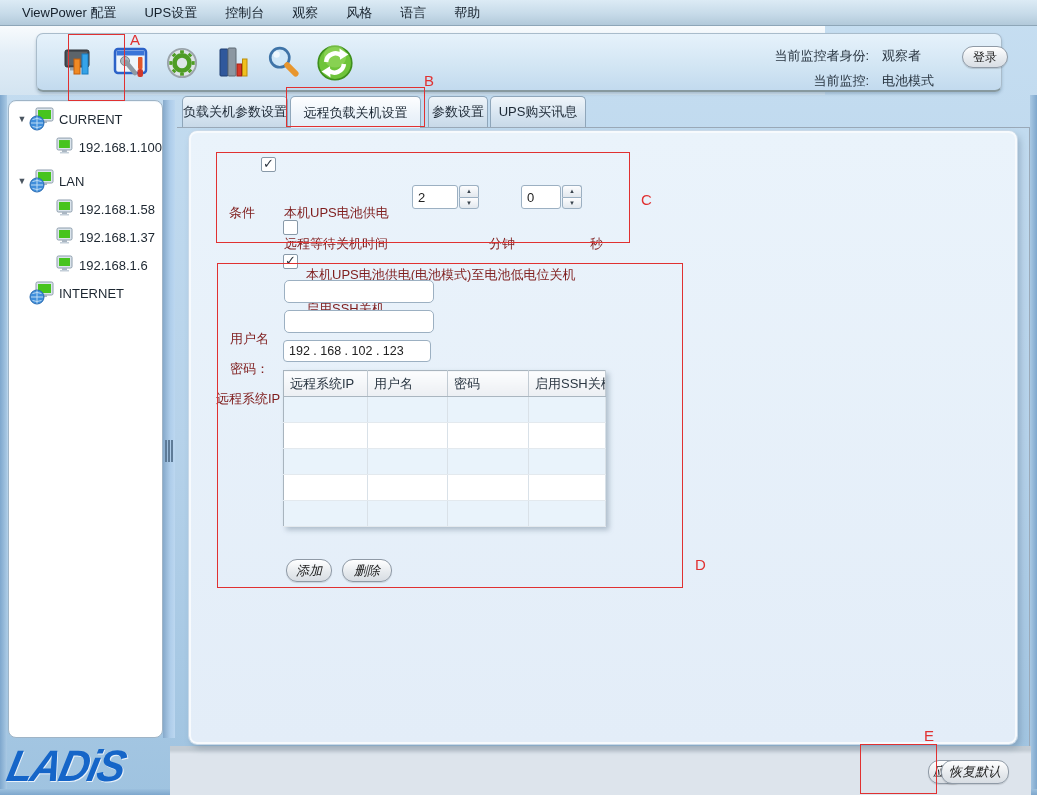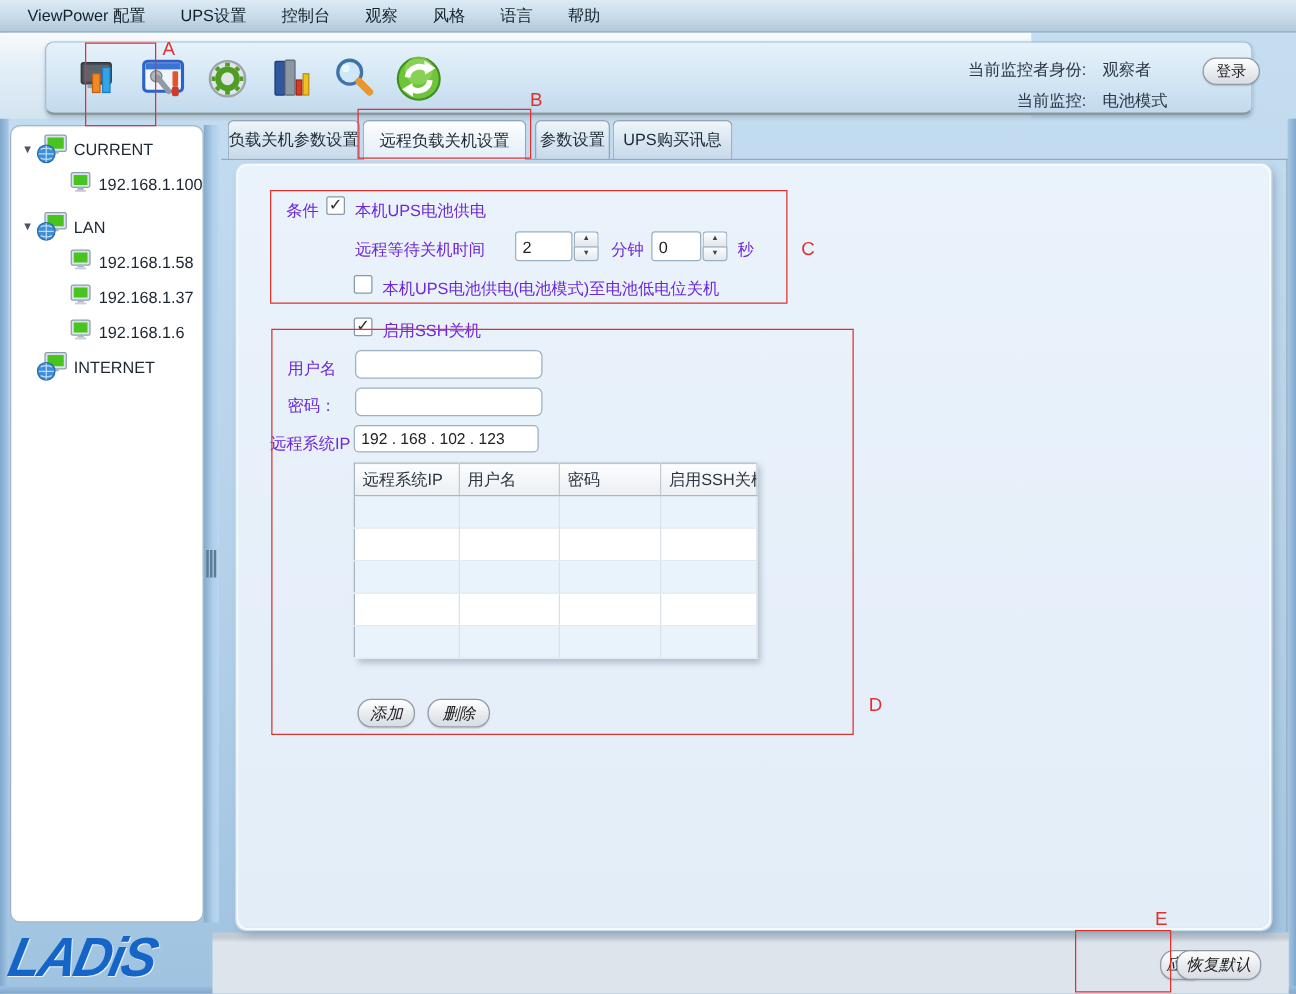--- a/index.html
+++ b/index.html
@@ -82,21 +82,21 @@
     position:absolute; left:189px; top:131px; width:828px; height:613px;
     background:linear-gradient(180deg,#eaf3fb 0%,#e3edf8 100%);
     border:2px solid #f7fafd; border-radius:8px; z-index:2;
     box-shadow:0 0 0 1px #c9d9e8, 3px 4px 7px rgba(80,105,130,.38);
   }
   .footer-bar {
     position:absolute; left:170px; top:746px; width:861px; height:49px;
     background:linear-gradient(180deg,#c3ccd4 0,#c3ccd4 4px,#dde4ec 8px,#dde4ec 100%); z-index:1;
   }
 
-  .lbl { position:absolute; font-size:13px; color:#6d28d9; white-space:nowrap; z-index:3; }
+  .lbl { position:absolute; font-size:13px; color:#7f1d1d; white-space:nowrap; z-index:3;margin-top:44px; }
   .checkbox {
     position:absolute; width:15px; height:15px; background:#fff;
     border:1px solid #8899a8; border-radius:2px; z-index:3; cursor:pointer;
     display:flex; align-items:center; justify-content:center;
   }
   .checkbox .checkmark-icon { font-size:13px; font-weight:bold; color:#2b3540; line-height:1; margin-top:-2px; }
   .txt-input {
     position:absolute; border:1px solid #9cb0c2; border-radius:3px; background:#fff;
     font-size:13px; color:#222; padding:0 5px; z-index:3; outline:none;
     font-family:"Liberation Sans","DejaVu Sans",sans-serif;

